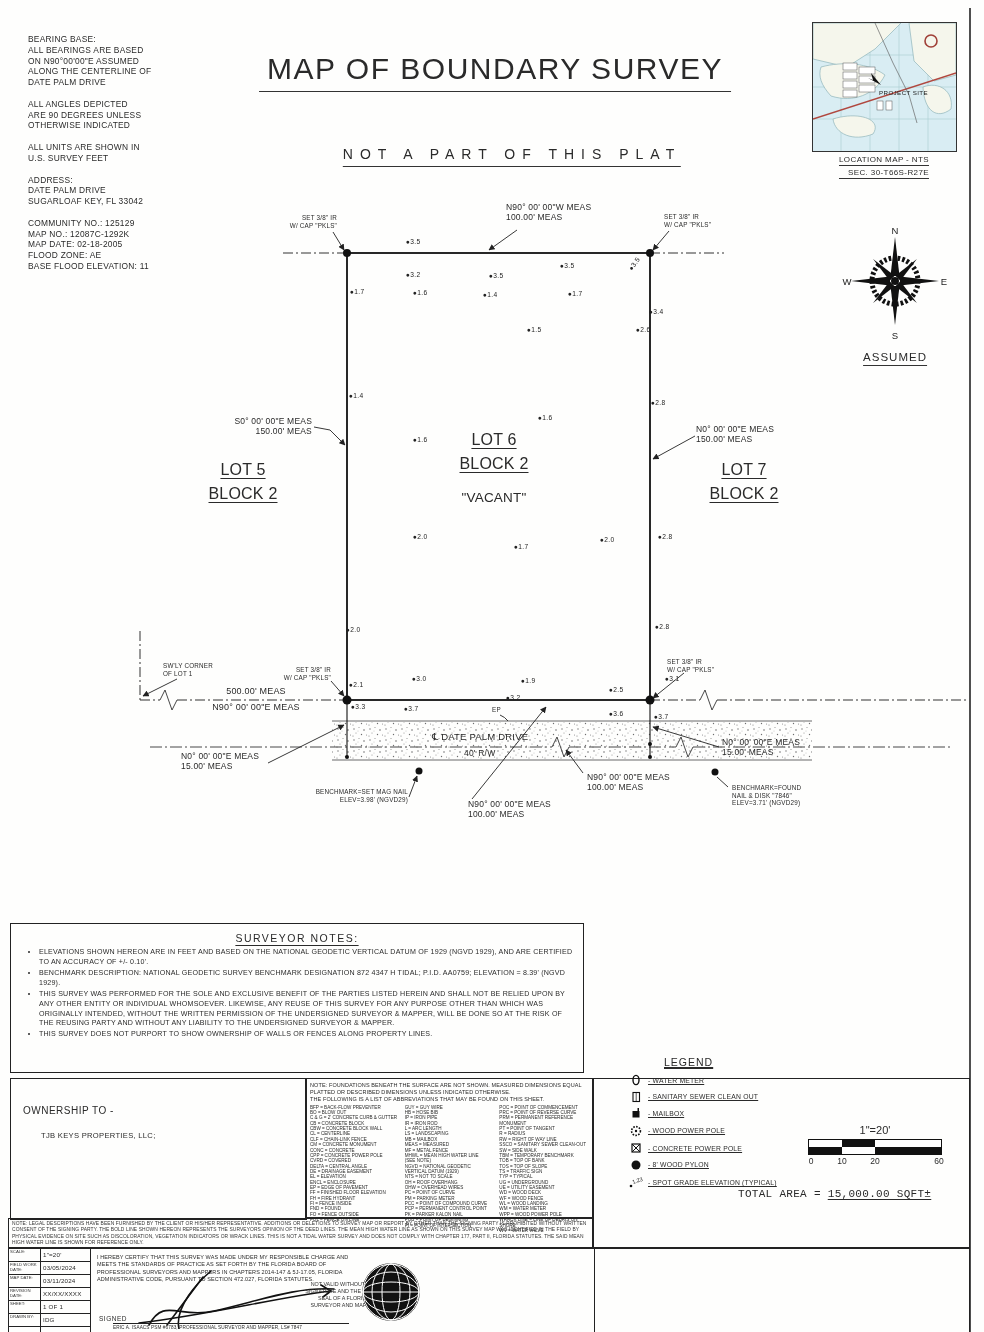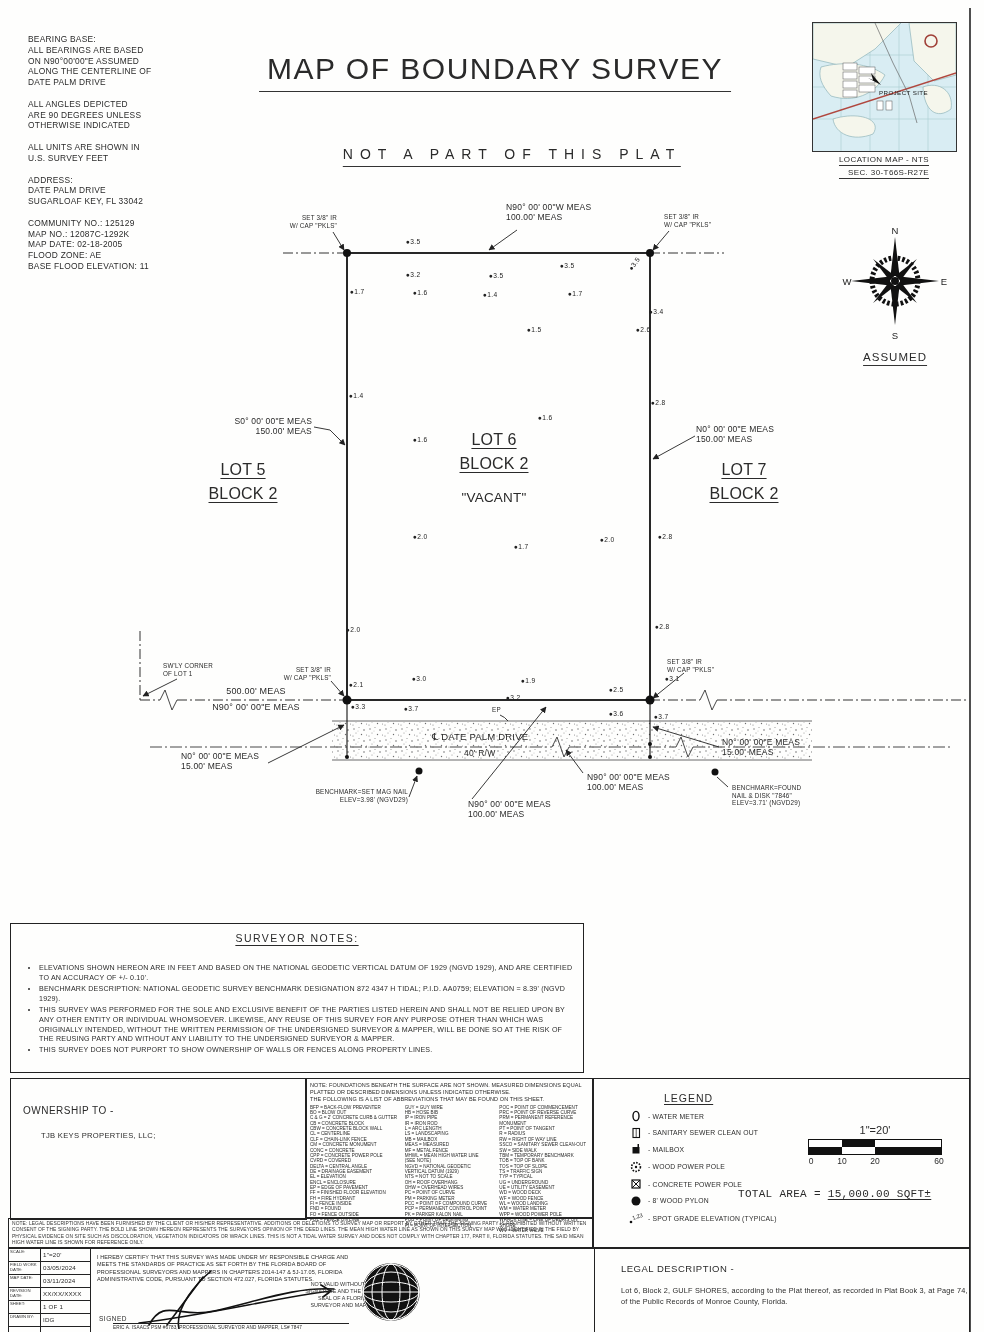--- a/index.html
+++ b/index.html
@@ -19,34 +19,34 @@
   
   .assumed{left:895px;top:351px;transform:translateX(-50%);font-size:11.5px;letter-spacing:1px;border-bottom:1.2px solid #333;padding-bottom:2px;text-align:center;}
   
   .plabel{position:absolute;font-size:8px;line-height:1.2;letter-spacing:.2px;white-space:pre-line;color:#2a2a2a;}
   .plabel.c{transform:translateX(-50%);}
   .plabel.r{transform:translateX(-100%);text-align:right;}
   .plabel.u{text-decoration:underline;text-underline-offset:3px;}
   .spot{position:absolute;font-size:6.6px;letter-spacing:.3px;white-space:nowrap;transform-origin:left center;color:#222;}
   
   .notesbox{left:10px;top:923px;width:572px;height:148px;border:1.4px solid #222;}
-  .notesbox h3{margin:8px auto 20px auto;text-align:center;font-size:10.5px;font-weight:normal;letter-spacing:1.5px;text-decoration:underline;text-underline-offset:3px;}
+  .notesbox h3{margin:8px auto 4px auto;text-align:center;font-size:10.5px;font-weight:normal;letter-spacing:1.5px;text-decoration:underline;text-underline-offset:3px;}
   .notesbox ul{margin:2px 10px 0 28px;padding:0;}
   .notesbox li{font-size:7.1px;line-height:1.4;letter-spacing:.2px;margin-bottom:1px;}
   
   .certbox{left:10px;top:1078px;width:295px;height:140px;border:1.2px solid #222;}
   .certify-to{position:absolute;left:12px;top:26px;font-size:10px;letter-spacing:.5px;}
   .certify-name{position:absolute;left:30px;top:52px;font-size:7.6px;letter-spacing:.3px;}
   .abbrbox{left:305px;top:1078px;width:288px;height:140px;border:1.2px solid #222;padding:3px 4px;box-sizing:border-box;}
   .abbrnote{font-size:5.5px;line-height:1.25;letter-spacing:.1px;white-space:pre-line;}
   .abbrcols{display:flex;gap:6px;margin-top:2px;}
   .abbrcol{font-size:4.6px;line-height:1.17;white-space:pre-line;flex:1;}
   .rightbox{left:593px;top:1078px;width:377px;height:170px;border:1.2px solid #222;box-sizing:border-box;}
   
-  .legend{left:628px;top:1092px;width:200px;}
+  .legend{left:628px;top:1056px;width:200px;text-decoration:underline;}
   .legend h4{margin:0 0 6px 36px;font-size:10.5px;font-weight:normal;letter-spacing:1px;text-decoration:underline;text-underline-offset:2px;}
   .lg-row{display:flex;align-items:center;margin-bottom:4.6px;}
   .lg-sym{width:16px;display:flex;justify-content:center;margin-right:4px;flex:0 0 16px;}
   .lg-label{font-size:6.8px;letter-spacing:.2px;white-space:nowrap;}
   
   .scaleblock{left:800px;top:1124px;width:150px;}
   .scaletitle{text-align:center;font-size:11px;margin-bottom:3px;}
   .bar{position:relative;width:132px;height:14px;border:1.2px solid #111;margin:0 auto;}
   .bar div{position:absolute;height:7px;}
   .ticks{position:relative;width:132px;margin:1px auto 0 auto;height:10px;font-size:8.5px;}
@@ -566,19 +566,15 @@
         <ellipse cx="34" cy="35" rx="9" ry="28"></ellipse>
         <ellipse cx="34" cy="35" rx="19" ry="28"></ellipse>
         <ellipse cx="34" cy="35" rx="28" ry="28"></ellipse>
         <line x1="6" y1="35" x2="62" y2="35"></line>
         <ellipse cx="34" cy="35" rx="28" ry="10"></ellipse>
         <ellipse cx="34" cy="35" rx="28" ry="20"></ellipse>
       </g>
     </svg>
 
     <div style="position:absolute;left:585px;top:0;width:1px;height:84px;background:#222;"></div>
-    <div class="legal">
-      <div class="legaltitle">LEGAL DESCRIPTION -</div>
-      <div class="legalbody">Lot 6, Block 2, GULF SHORES, according to the Plat thereof, as recorded in Plat Book 3, at Page 74, of the Public Records of Monroe County, Florida.</div>
-    </div>
   </div>
 
 </div>
 
 </body></html>

